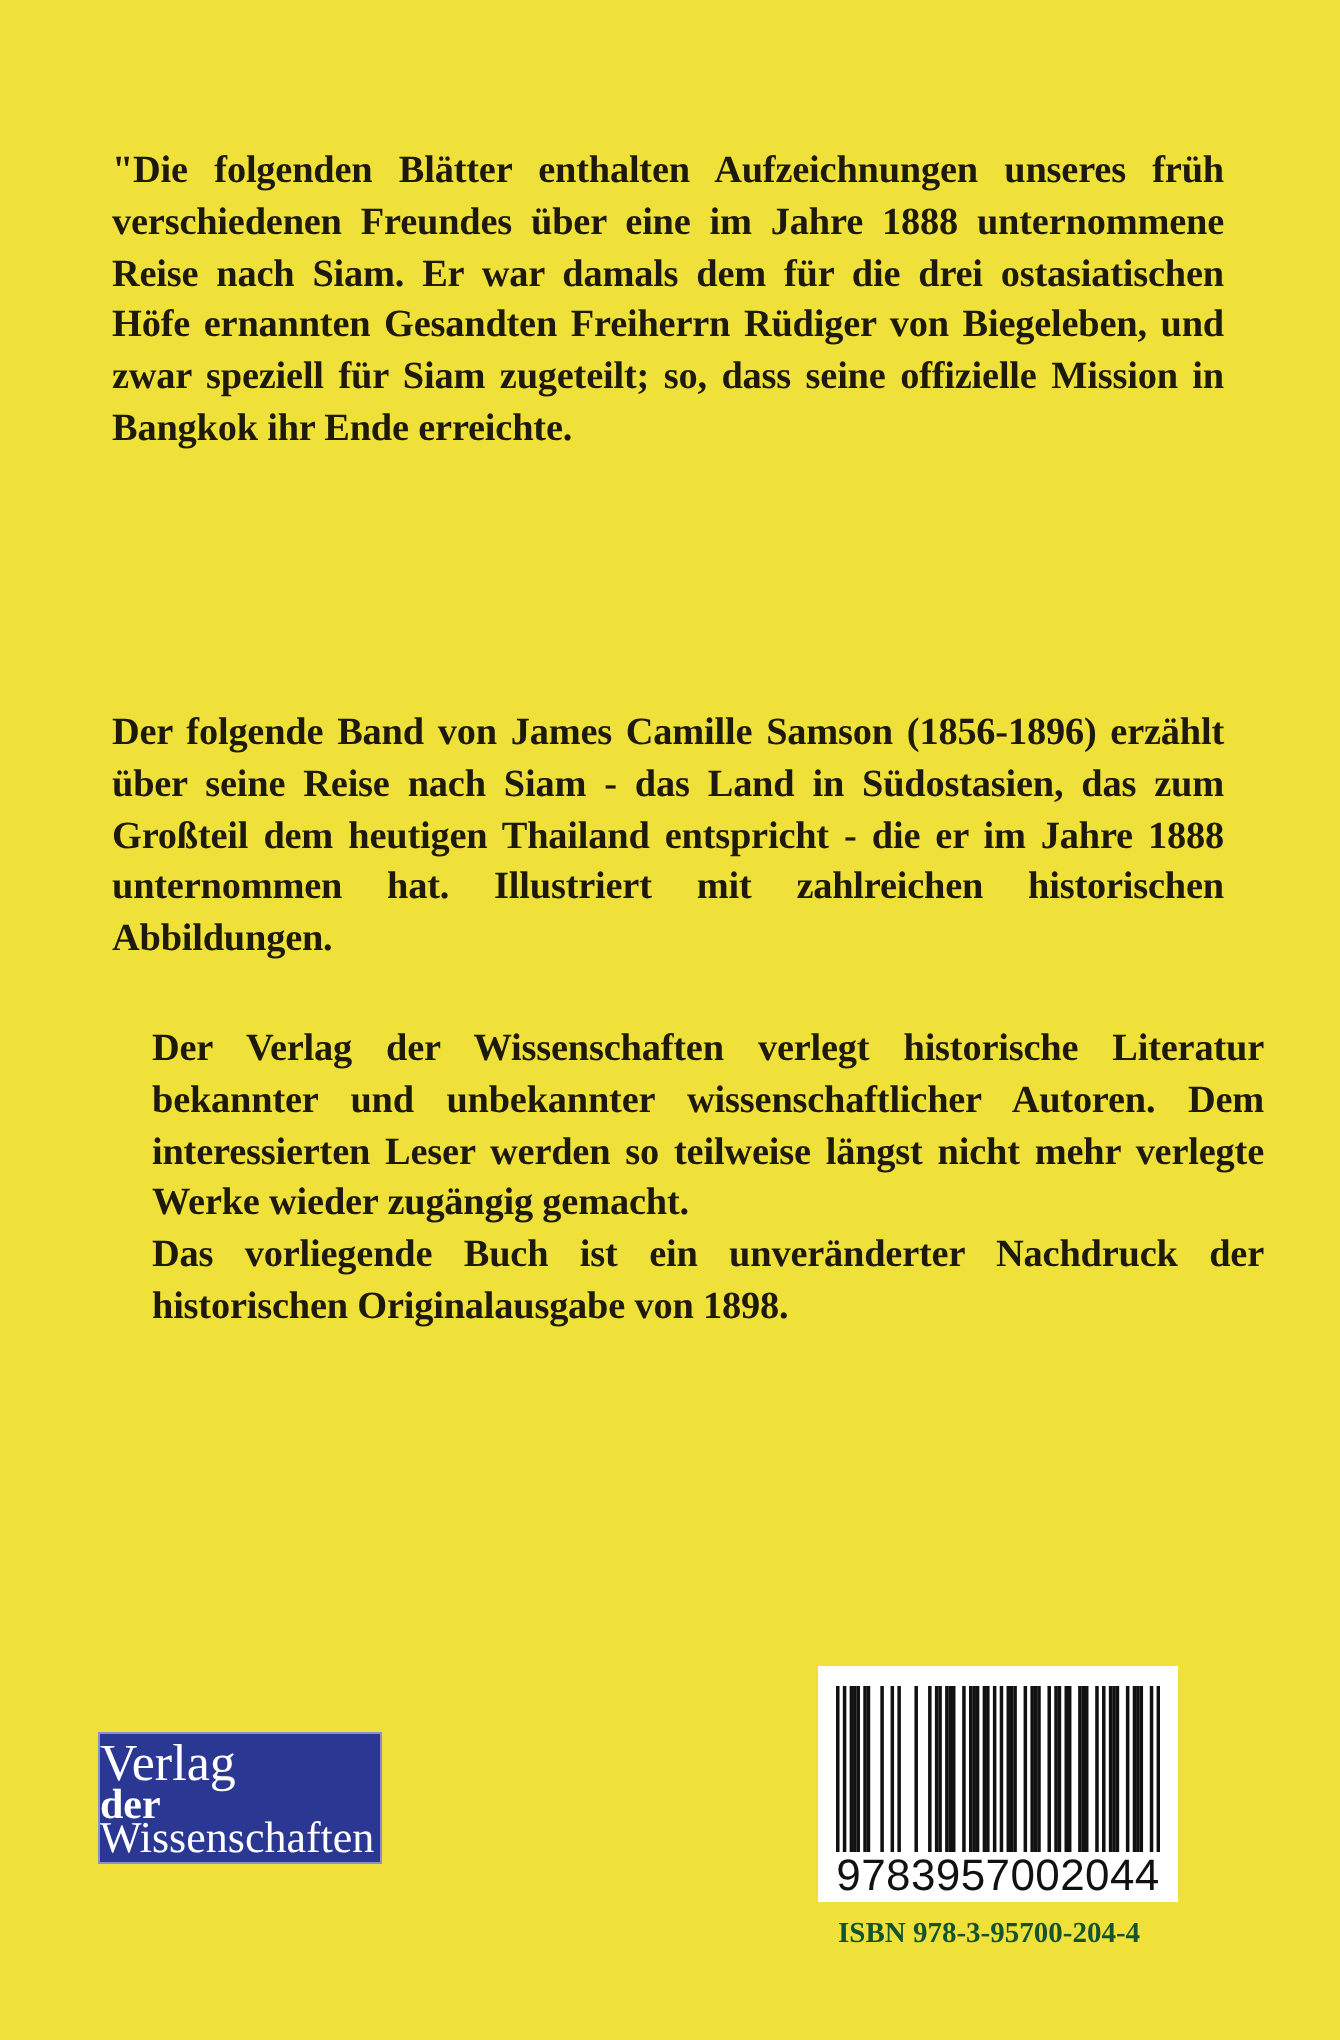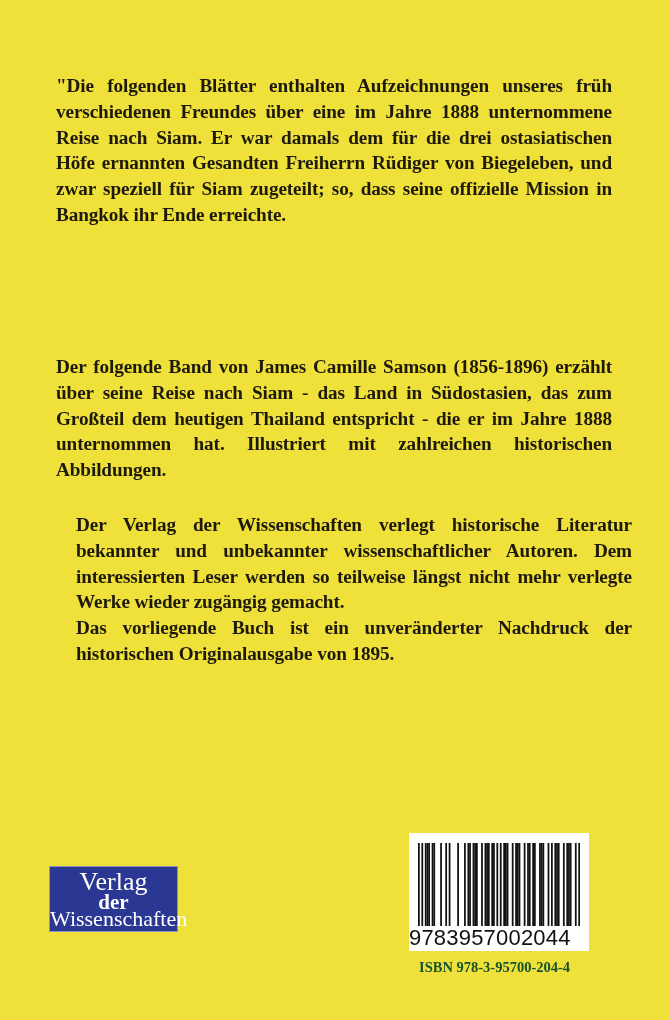--- a/index.html
+++ b/index.html
@@ -15,37 +15,37 @@
     color: #1d1a0c; font-weight: bold; font-size: 19.2px;
     line-height: 25.8px; text-align: justify;
     letter-spacing: -0.1px;
   }
   .text-block p { margin: 0; }
   #block1 { top: 73px; }
   #block2 { top: 354px; }
   #block3 { top: 512px; margin-left: 20px; }
 
   .logo {
-    position: absolute; left: 49px; top: 866px; width: 129px; height: 66px;
+    position: absolute; left: 49px; top: 866px; width: 142px; height: 66px;
     background: #2b3893; border: 1.5px solid #8a90c8; box-sizing: border-box;
-    color: #ffffff; text-align: center;
+    color: #ffffff; 
     font-family: "Liberation Serif", "DejaVu Serif", serif; font-weight: normal;
   }
   .logo .l1 { display: block; font-size: 26px; line-height: 24px; margin-top: 3px; }
   .logo .l2 { display: block; font-size: 21px; line-height: 16px; font-weight: bold; }
   .logo .l3 { display: block; font-size: 22px; line-height: 18px; }
 
   .barcode-box {
     position: absolute; left: 409px; top: 833px; width: 180px; height: 118px;
     background: #ffffff;
   }
   .bars { position: absolute; left: 9px; top: 10px; width: 162px; height: 83px; }
   .bars svg { display: block; }
   .barcode-digits {
-    position: absolute; left: 0; width: 145px; top: 92px; text-align: center;
+    position: absolute; left: 0; width: 180px; top: 92px; text-align: center;
     font-family: "Liberation Sans", "DejaVu Sans", sans-serif;
     font-size: 22px; color: #111; letter-spacing: 0.2px;
   }
   .isbn {
     position: absolute; left: 419px; top: 959px;
     font-family: "Liberation Serif", "DejaVu Serif", serif; font-weight: bold;
     font-size: 14.5px; color: #14532d;
   }
 </style>
 </head>
@@ -56,21 +56,21 @@
   <div class="text-block" id="block1">
     <p>"Die folgenden Blätter enthalten Aufzeichnungen unseres früh verschiedenen Freundes über eine im Jahre 1888 unternommene Reise nach Siam. Er war damals dem für die drei ostasiatischen Höfe ernannten Gesandten Freiherrn Rüdiger von Biegeleben, und zwar speziell für Siam zugeteilt; so, dass seine offizielle Mission in Bangkok ihr Ende erreichte.</p>
   </div>
 
   <div class="text-block" id="block2">
     <p>Der folgende Band von James Camille Samson (1856-1896) erzählt über seine Reise nach Siam - das Land in Südostasien, das zum Großteil dem heutigen Thailand entspricht - die er im Jahre 1888 unternommen hat. Illustriert mit zahlreichen historischen Abbildungen.</p>
   </div>
 
   <div class="text-block" id="block3">
     <p>Der Verlag der Wissenschaften verlegt historische Literatur bekannter und unbekannter wissenschaftlicher Autoren. Dem interessierten Leser werden so teilweise längst nicht mehr verlegte Werke wieder zugängig gemacht.</p>
-    <p>Das vorliegende Buch ist ein unveränderter Nachdruck der historischen Originalausgabe von 1895.</p>
+    <p>Das vorliegende Buch ist ein unveränderter Nachdruck der historischen Originalausgabe von 1898.</p>
   </div>
 
   <div class="logo">
     <span class="l1">Verlag</span>
     <span class="l2">der</span>
     <span class="l3">Wissenschaften</span>
   </div>
 
   <div class="barcode-box">
     <div class="bars" id="bars">

